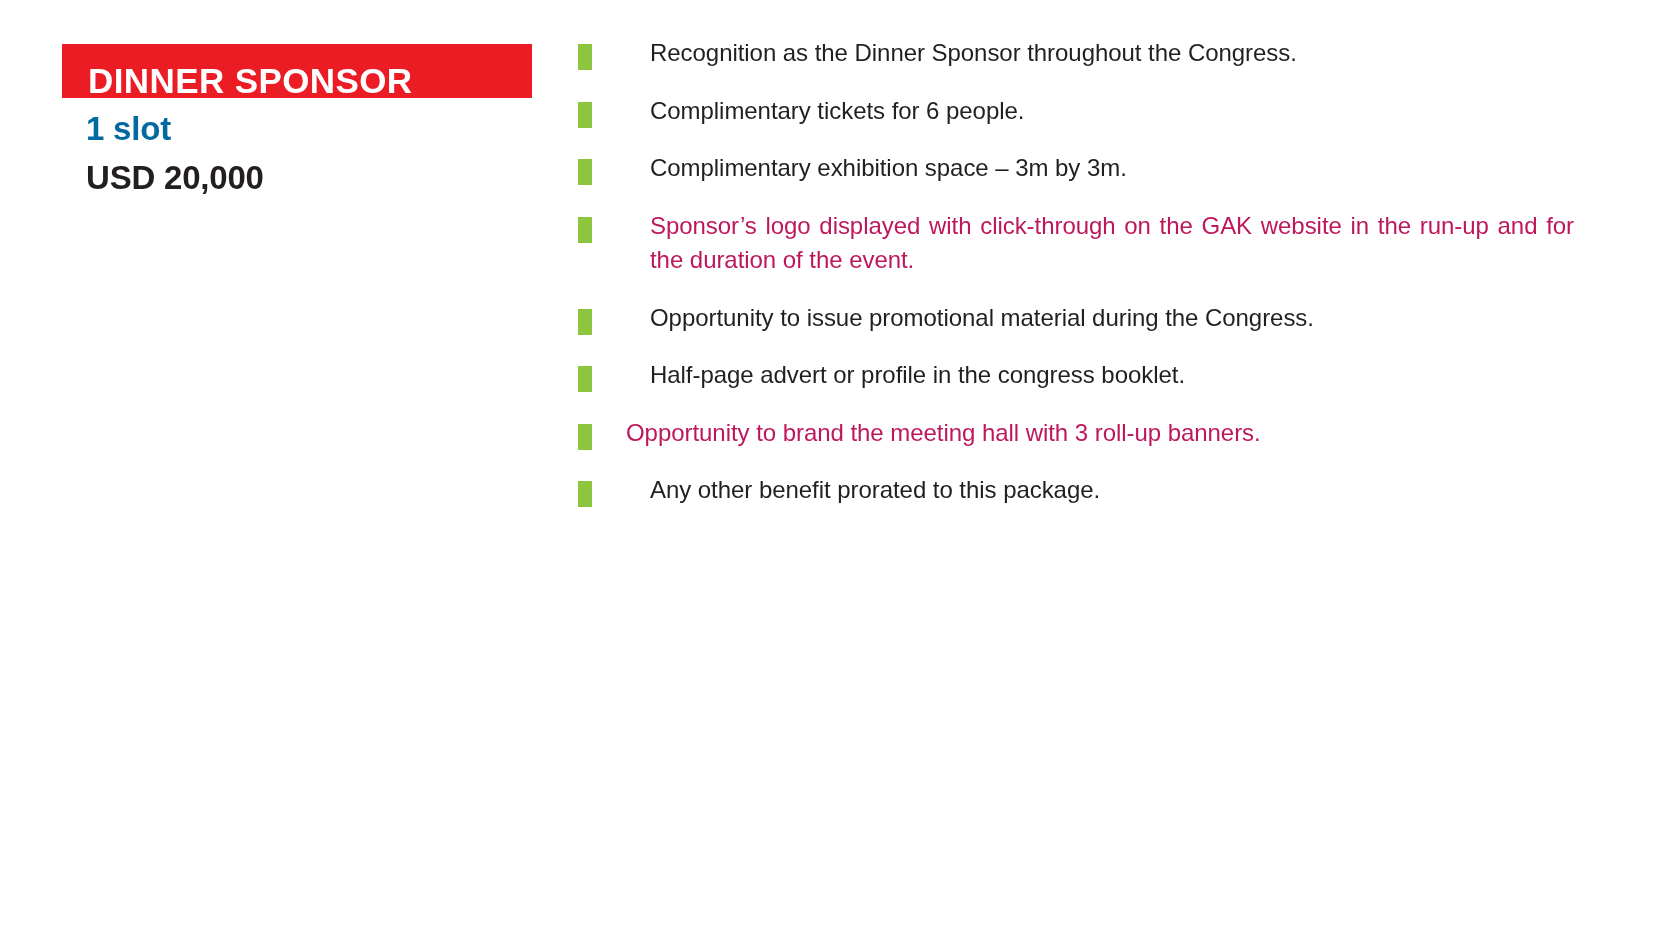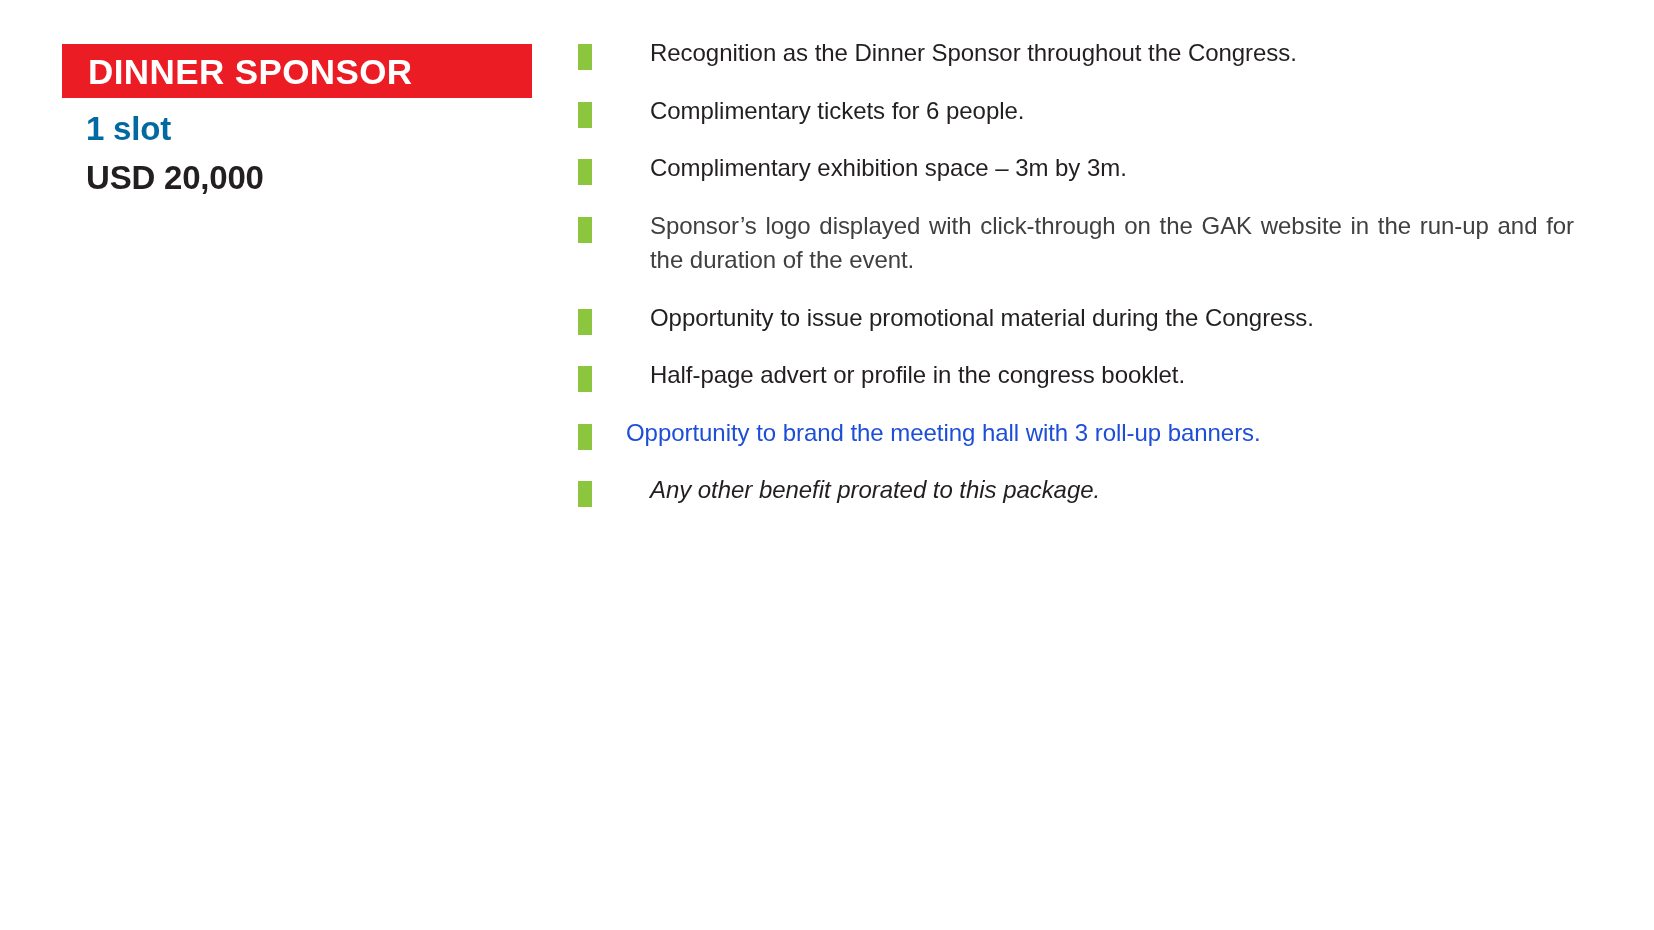--- a/index.html
+++ b/index.html
@@ -28,21 +28,21 @@
     left: 62px;
     top: 44px;
     width: 470px;
   }
 
   .tier-banner {
     background: #ec1c24;
     width: 470px;
     height: 54px;
     display: flex;
-    align-items: center;
+    align-items: flex-end;
     box-sizing: border-box;
     padding: 0 0 0 26px;
   }
 
   .tier-banner-label {
     color: #ffffff;
     font-size: 35px;
     font-weight: bold;
     letter-spacing: 0.4px;
     line-height: 1;
@@ -71,21 +71,21 @@
     left: 578px;
     top: 36px;
     width: 996px;
   }
 
   .benefit-row {
     display: flex;
     align-items: flex-start;
     margin-bottom: 23px;
   }
-  .benefit-row:last-child { margin-bottom: 0; font-style: italic; }
+  .benefit-row:last-child { margin-bottom: 0; }
 
   .bullet-marker {
     flex: 0 0 auto;
     width: 14px;
     height: 26px;
     background: #8cc63f;
     margin-top: 8px;
   }
 
   .benefit-text {
@@ -127,33 +127,33 @@
       <div class="benefit-row">
         <span class="bullet-marker" style="background: rgb(140, 198, 63);"></span>
         <span class="benefit-text single" style="color: rgb(35, 31, 32);">Complimentary tickets for 6 people.</span>
       </div>
       <div class="benefit-row">
         <span class="bullet-marker" style="background: rgb(140, 198, 63);"></span>
         <span class="benefit-text single" style="color: rgb(35, 31, 32);">Complimentary exhibition space – 3m by 3m.</span>
       </div>
       <div class="benefit-row">
         <span class="bullet-marker" style="background: rgb(140, 198, 63);"></span>
-        <span class="benefit-text" style="color: #404040;">Sponsor’s logo displayed with click-through on the GAK website in the run-up and for the duration of the event.</span>
+        <span class="benefit-text" style="color: #be185d;">Sponsor’s logo displayed with click-through on the GAK website in the run-up and for the duration of the event.</span>
       </div>
       <div class="benefit-row">
         <span class="bullet-marker" style="background: rgb(140, 198, 63);"></span>
         <span class="benefit-text" style="color: rgb(35, 31, 32);">Opportunity to issue promotional material during the Congress.</span>
       </div>
       <div class="benefit-row">
         <span class="bullet-marker" style="background: rgb(140, 198, 63);"></span>
         <span class="benefit-text single" style="color: rgb(35, 31, 32);">Half-page advert or profile in the congress booklet.</span>
       </div>
       <div class="benefit-row">
         <span class="bullet-marker" style="background: rgb(140, 198, 63);"></span>
-        <span class="benefit-text single" style="color: #1d4ed8; margin-left: 34px;">Opportunity to brand the meeting hall with 3 roll-up banners.</span>
+        <span class="benefit-text single" style="color: #be185d; margin-left: 34px;">Opportunity to brand the meeting hall with 3 roll-up banners.</span>
       </div>
       <div class="benefit-row">
         <span class="bullet-marker" style="background: rgb(140, 198, 63);"></span>
         <span class="benefit-text single" style="color: rgb(35, 31, 32);">Any other benefit prorated to this package.</span>
       </div>
     </div>
 
 </div>
 
 </body></html>

